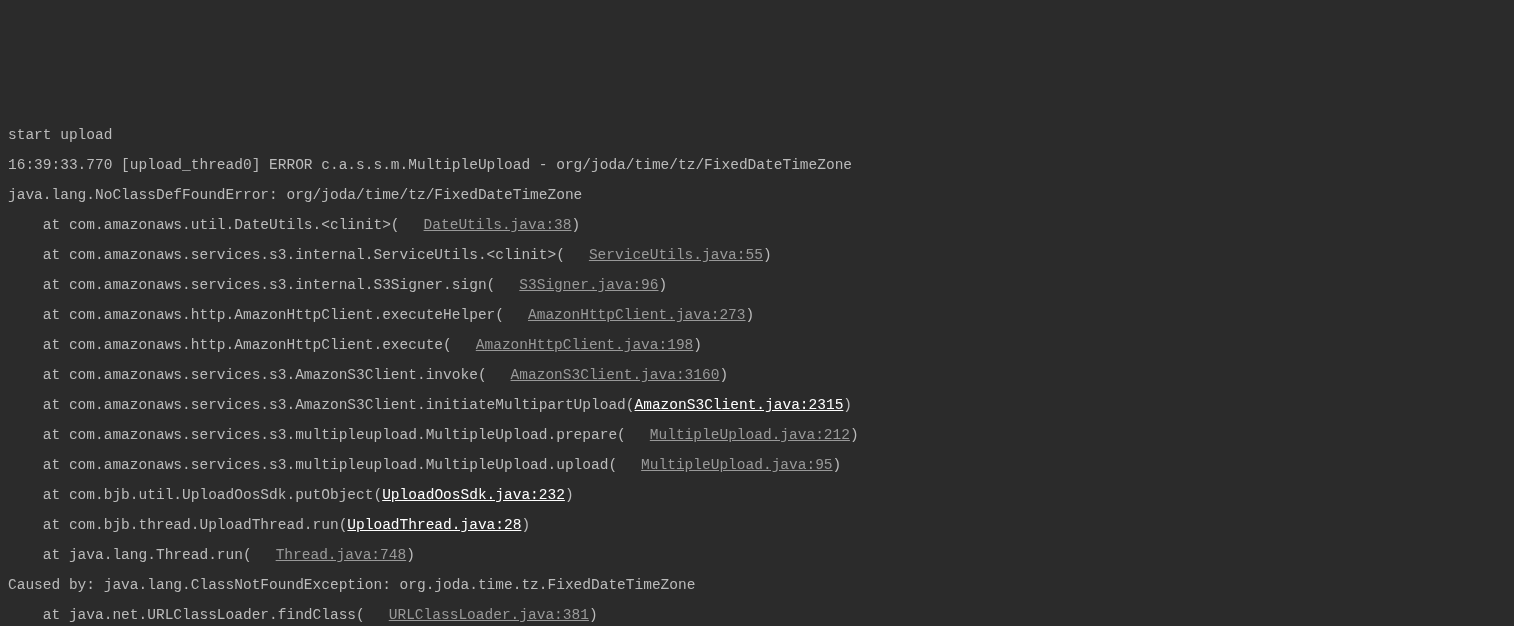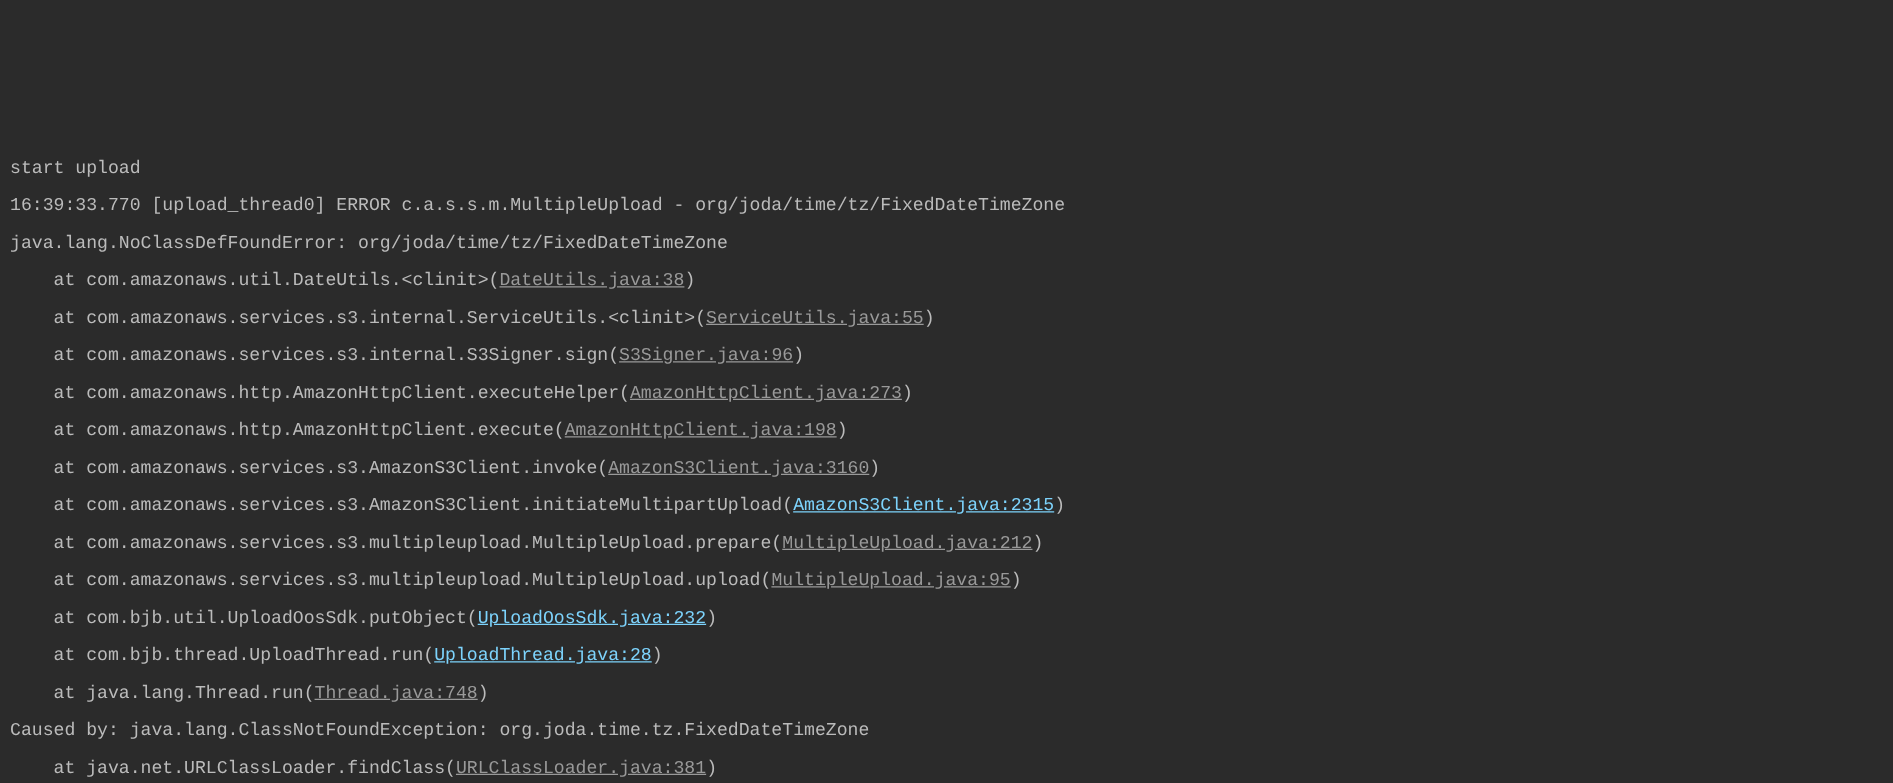--- a/index.html
+++ b/index.html
@@ -19,23 +19,24 @@
       width: 1514px;
       height: 626px;
     }
     .line {
       display: block;
     }
     .link-normal {
       color: #999999;
       text-decoration: underline;
       cursor: pointer;
+      margin-left: 24px;
     }
     .link-blue {
-      color: #7dd3fc;
+      color: #ffffff;
       text-decoration: underline;
       cursor: pointer;
     }
   </style>
 </head>
 <body>
 
 
 
 <div id="console"><div class="line"><span>start upload</span></div><div class="line"><span>16:39:33.770 [upload_thread0] ERROR c.a.s.s.m.MultipleUpload - org/joda/time/tz/FixedDateTimeZone</span></div><div class="line"><span>java.lang.NoClassDefFoundError: org/joda/time/tz/FixedDateTimeZone</span></div><div class="line"><span>    at com.amazonaws.util.DateUtils.&lt;clinit&gt;(</span><span class="link-normal">DateUtils.java:38</span><span>)</span></div><div class="line"><span>    at com.amazonaws.services.s3.internal.ServiceUtils.&lt;clinit&gt;(</span><span class="link-normal">ServiceUtils.java:55</span><span>)</span></div><div class="line"><span>    at com.amazonaws.services.s3.internal.S3Signer.sign(</span><span class="link-normal">S3Signer.java:96</span><span>)</span></div><div class="line"><span>    at com.amazonaws.http.AmazonHttpClient.executeHelper(</span><span class="link-normal">AmazonHttpClient.java:273</span><span>)</span></div><div class="line"><span>    at com.amazonaws.http.AmazonHttpClient.execute(</span><span class="link-normal">AmazonHttpClient.java:198</span><span>)</span></div><div class="line"><span>    at com.amazonaws.services.s3.AmazonS3Client.invoke(</span><span class="link-normal">AmazonS3Client.java:3160</span><span>)</span></div><div class="line"><span>    at com.amazonaws.services.s3.AmazonS3Client.initiateMultipartUpload(</span><span class="link-blue">AmazonS3Client.java:2315</span><span>)</span></div><div class="line"><span>    at com.amazonaws.services.s3.multipleupload.MultipleUpload.prepare(</span><span class="link-normal">MultipleUpload.java:212</span><span>)</span></div><div class="line"><span>    at com.amazonaws.services.s3.multipleupload.MultipleUpload.upload(</span><span class="link-normal">MultipleUpload.java:95</span><span>)</span></div><div class="line"><span>    at com.bjb.util.UploadOosSdk.putObject(</span><span class="link-blue">UploadOosSdk.java:232</span><span>)</span></div><div class="line"><span>    at com.bjb.thread.UploadThread.run(</span><span class="link-blue">UploadThread.java:28</span><span>)</span></div><div class="line"><span>    at java.lang.Thread.run(</span><span class="link-normal">Thread.java:748</span><span>)</span></div><div class="line"><span>Caused by: java.lang.ClassNotFoundException: org.joda.time.tz.FixedDateTimeZone</span></div><div class="line"><span>    at java.net.URLClassLoader.findClass(</span><span class="link-normal">URLClassLoader.java:381</span><span>)</span></div></div>

